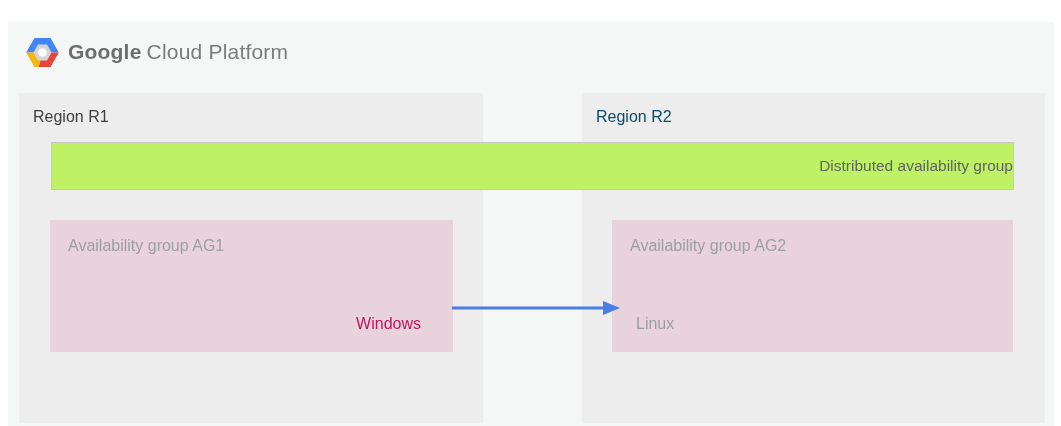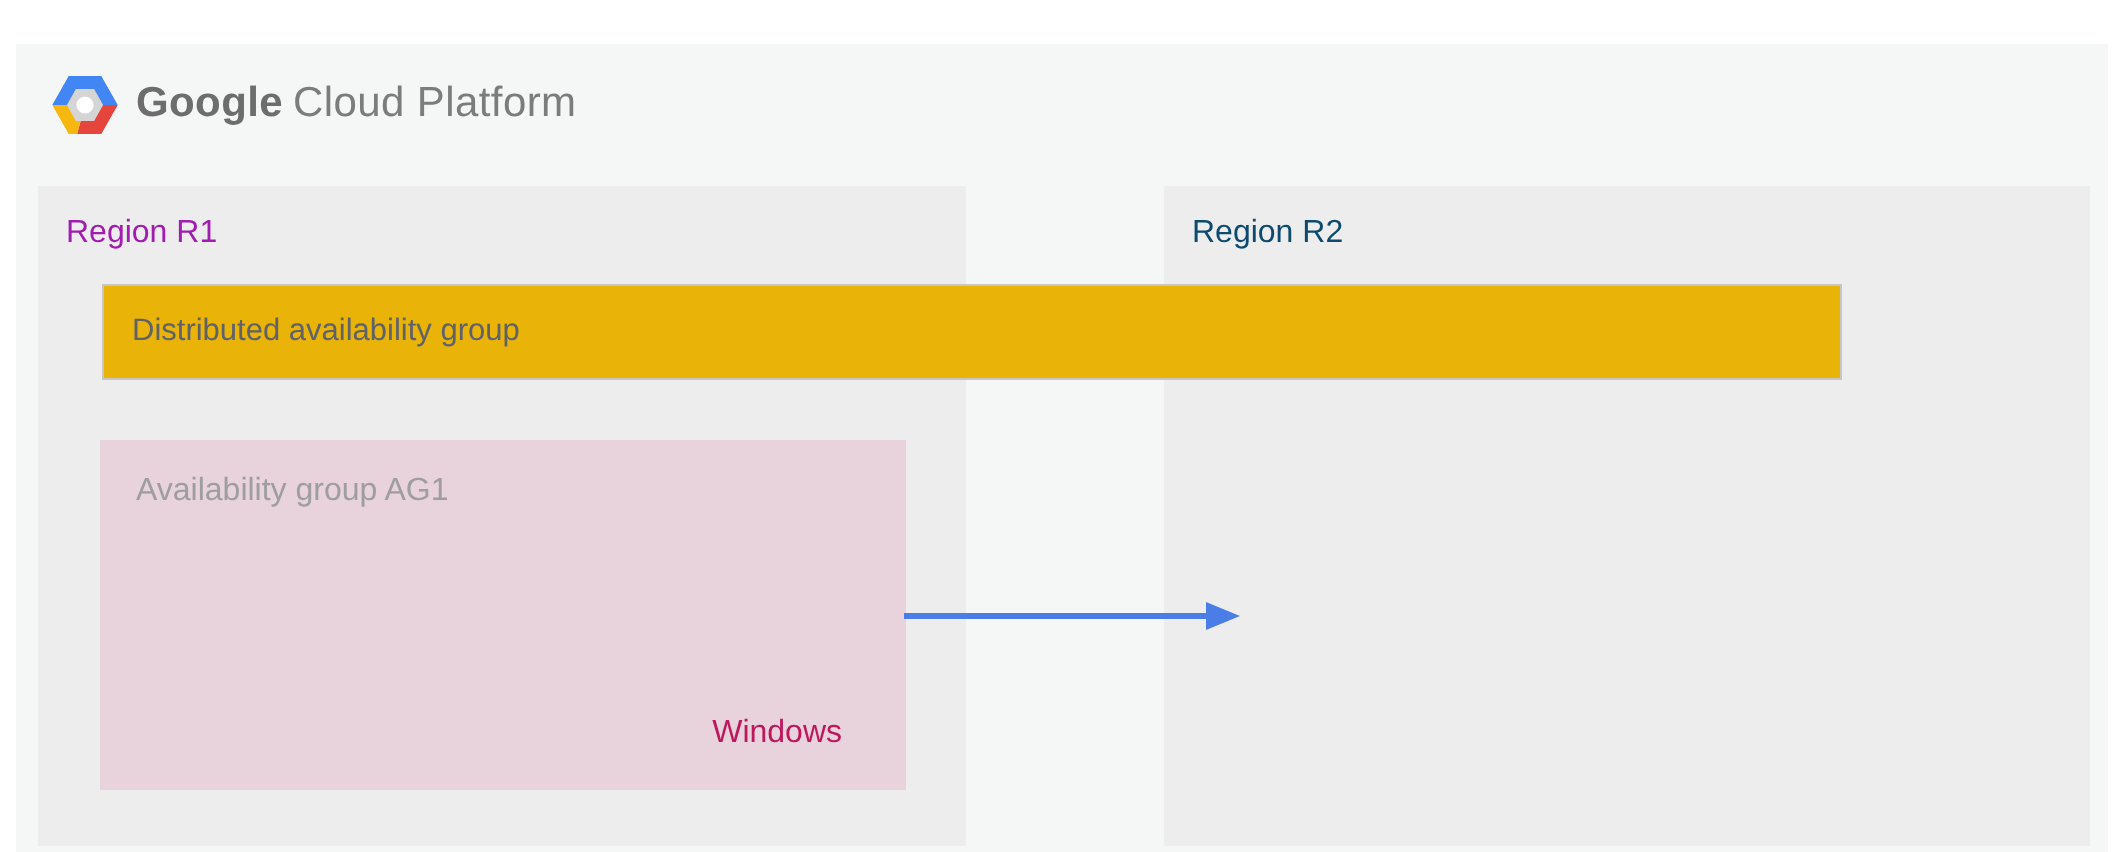--- a/index.html
+++ b/index.html
@@ -32,28 +32,28 @@
   .region { position: absolute; top: 71px; height: 330px; }
   .region-r1 { left: 11px; width: 464px; }
   .region-r2 { left: 574px; width: 463px; }
   .region-label {
     position: absolute; left: 14px; top: 14px;
     font-size: 16px; line-height: 20px;
   }
 
   
   .distributed-box {
-    position: absolute; left: 43px; top: 120px; width: 870px; height: 48px;
-    background: #eab308; border: 1px solid #c6c6c6;
-    display: flex; align-items: center;
+    position: absolute; left: 43px; top: 120px; width: 963px; height: 48px;
+    background: #bef264; border: 1px solid #c6c6c6;
+    display: flex; align-items: center; justify-content: flex-end;
   }
   .distributed-label { font-size: 15.5px; padding-left: 14px; }
 
   
-  .ag-box { position: absolute; top: 198px; height: 175px; }
+  .ag-box { position: absolute; top: 198px; height: 132px; }
   .ag1 { left: 42px;  width: 403px; }
   .ag2 { left: 604px; width: 401px; }
   .ag-label {
     position: absolute; left: 18px; top: 16px;
     font-size: 16px; line-height: 20px;
   }
   .ag-os { position: absolute; font-size: 16px; line-height: 20px; }
   .os-windows { right: 32px; bottom: 18px; }
   .os-linux   { left: 24px;  bottom: 18px; }
 
@@ -85,36 +85,40 @@
           <polygon points="36.2,19.8 63.8,19.8 77.5,44 63.8,68.2 36.2,68.2 22.5,44" fill="#d5d5d5"></polygon>
           <circle cx="50" cy="44" r="13" fill="#ffffff"></circle>
         </svg>
       </span>
       <span class="brand-text">
         <span class="brand-google">Google</span><span class="brand-rest">Cloud Platform</span>
       </span>
     </div>
 
     <div class="region region-r1" style="background-color: rgb(237, 237, 237);">
-      <div class="region-label" style="color: #a21caf; text-align: right;">Region R1</div>
+      <div class="region-label" style="color: #404040; text-align: right;">Region R1</div>
     </div>
 
     <div class="region region-r2" style="background-color: rgb(237, 237, 237);">
       <div class="region-label" style="color: #0c4a6e;">Region R2</div>
     </div>
 
     <div class="distributed-box">
       <span class="distributed-label" style="color: rgb(95, 99, 104);">Distributed availability group</span>
     </div>
 
     <div class="ag-box ag1" style="background-color: rgb(232, 210, 220);">
       <div class="ag-label" style="color: rgb(158, 158, 158);">Availability group AG1</div>
       <div class="ag-os os-windows" style="color: #be185d;">Windows</div>
     </div>
 
+    <div class="ag-box ag2" style="background-color: rgb(232, 210, 220);">
+      <div class="ag-label" style="color: rgb(158, 158, 158);">Availability group AG2</div>
+      <div class="ag-os os-linux" style="color: rgb(158, 158, 158);">Linux</div>
+    </div>
 
     <svg class="arrow-svg" viewBox="0 0 172 16">
       <line x1="4" y1="8" x2="157" y2="8" stroke-width="3" stroke="#4a7de6"></line>
       <polygon points="155,1 172,8 155,15" fill="#4a7de6"></polygon>
     </svg>
 
   </div>
 </div>
 
 </body></html>

